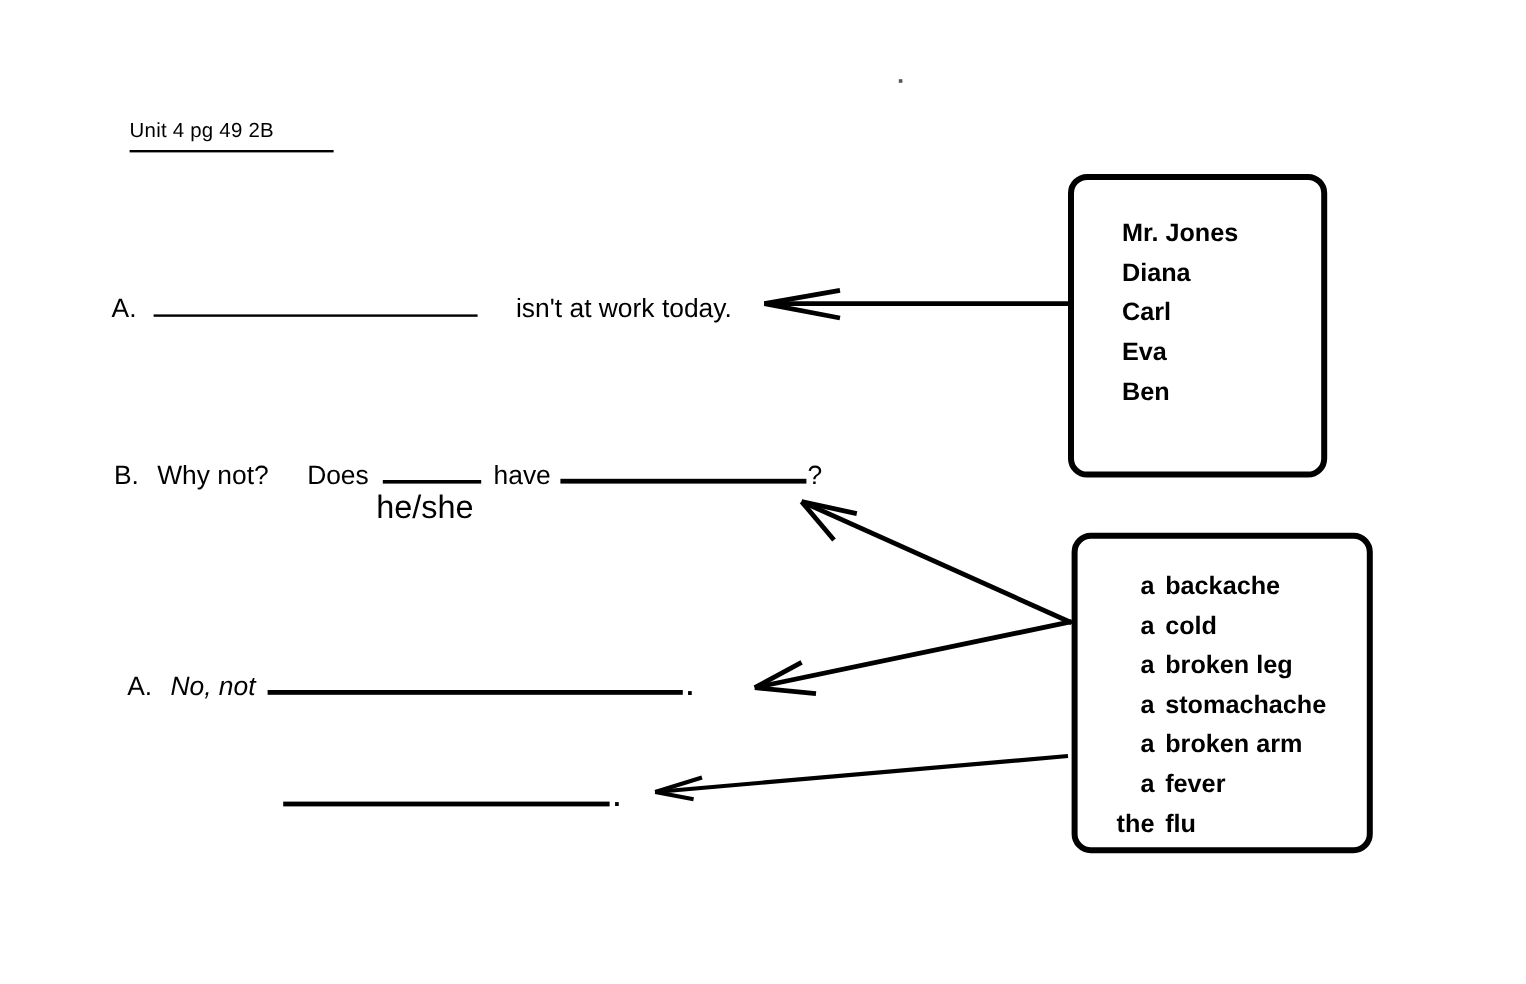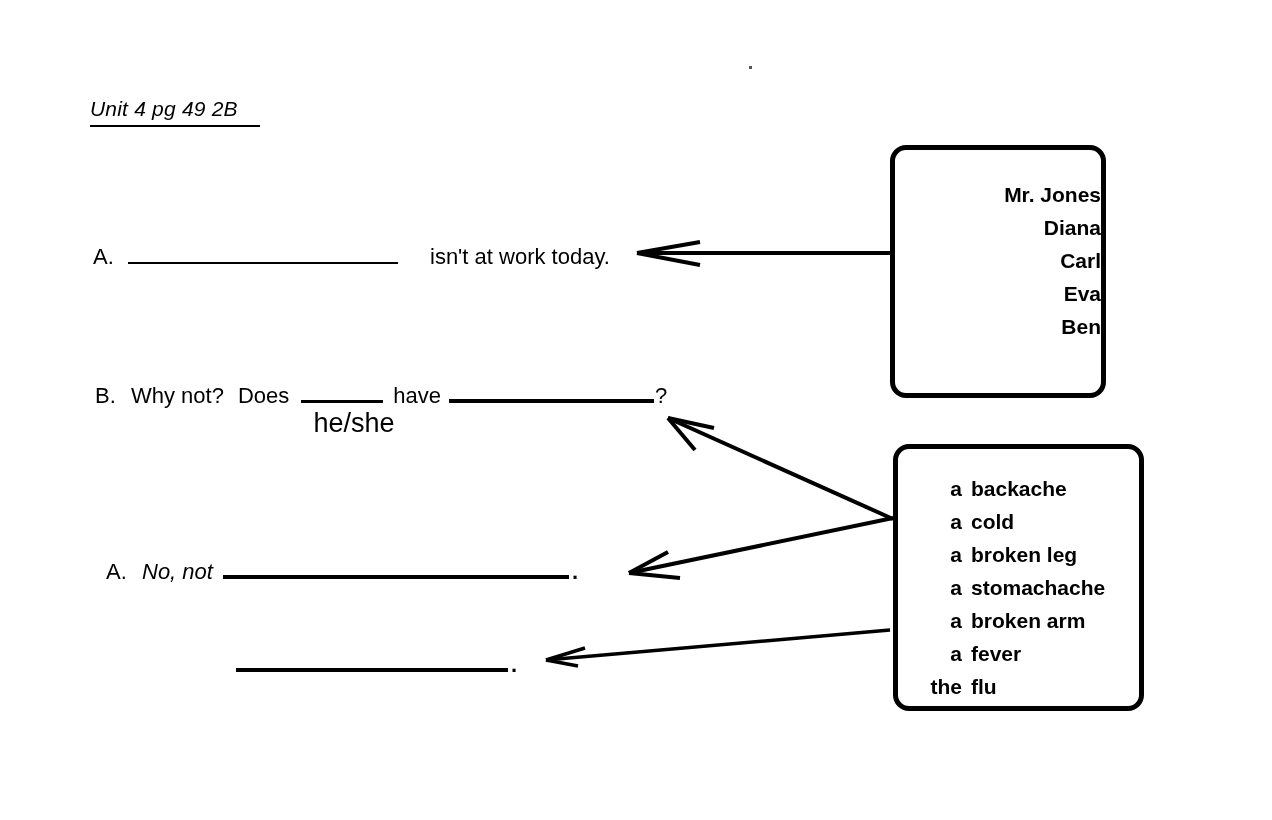--- a/index.html
+++ b/index.html
@@ -12,27 +12,26 @@
     height: 820px;
     position: relative;
     overflow: hidden;
     font-family: "Liberation Sans", sans-serif;
     color: #000000;
   }
 
   
   #worksheet-title {
     position: absolute;
-    left: 90px;
+    left: 108px;
     top: 96px;
-    font-size: 21px;
+    font-size: 17px;
     line-height: 26px;
     letter-spacing: 0.2px;
     white-space: nowrap;
-    font-style: italic;
   }
   #worksheet-title .title-underline {
     position: absolute;
     left: 0;
     top: 29px;
     width: 170px;
     height: 2px;
     background: #000;
   }
 
@@ -79,21 +78,21 @@
 
   
   #row-a1 { left: 93px; top: 238px; }
   #row-a1 .label { width: 35px; }
   #blank-a1 { width: 270px; height: 26px; }
   #row-a1 .tail { padding-left: 8px; margin-left: 24px; }
 
   
   #row-b { left: 95px; top: 377px; }
   #row-b .label { width: 36px; }
-  #row-b .w-why { padding-right: 14px; }
+  #row-b .w-why { padding-right: 32px; }
   #row-b .w-does { padding-right: 8px; }
   #blank-b-subject { width: 82px; height: 26px; margin: 0 4px; }
   #row-b .w-have { padding: 0 8px 0 6px; text-align: center; }
   #blank-b-ailment { width: 205px; height: 26px; }
   #row-b .qmark { padding-left: 1px; }
   #caption-heshe { left: 313px; top: 411px; width: 82px; }
 
   
   #row-a2 { left: 106px; top: 553px; }
   #row-a2 .label { width: 36px; }
@@ -127,21 +126,20 @@
   }
 
   #names-box {
     left: 890px;
     top: 145px;
     width: 216px;
     height: 253px;
   }
   #names-box .box-list {
     padding: 28px 0 0 40px;
-    text-align: right;
   }
 
   #ailments-box {
     left: 893px;
     top: 444px;
     width: 251px;
     height: 267px;
   }
   #ailments-box .box-list {
     padding: 23px 0 0 22px;

